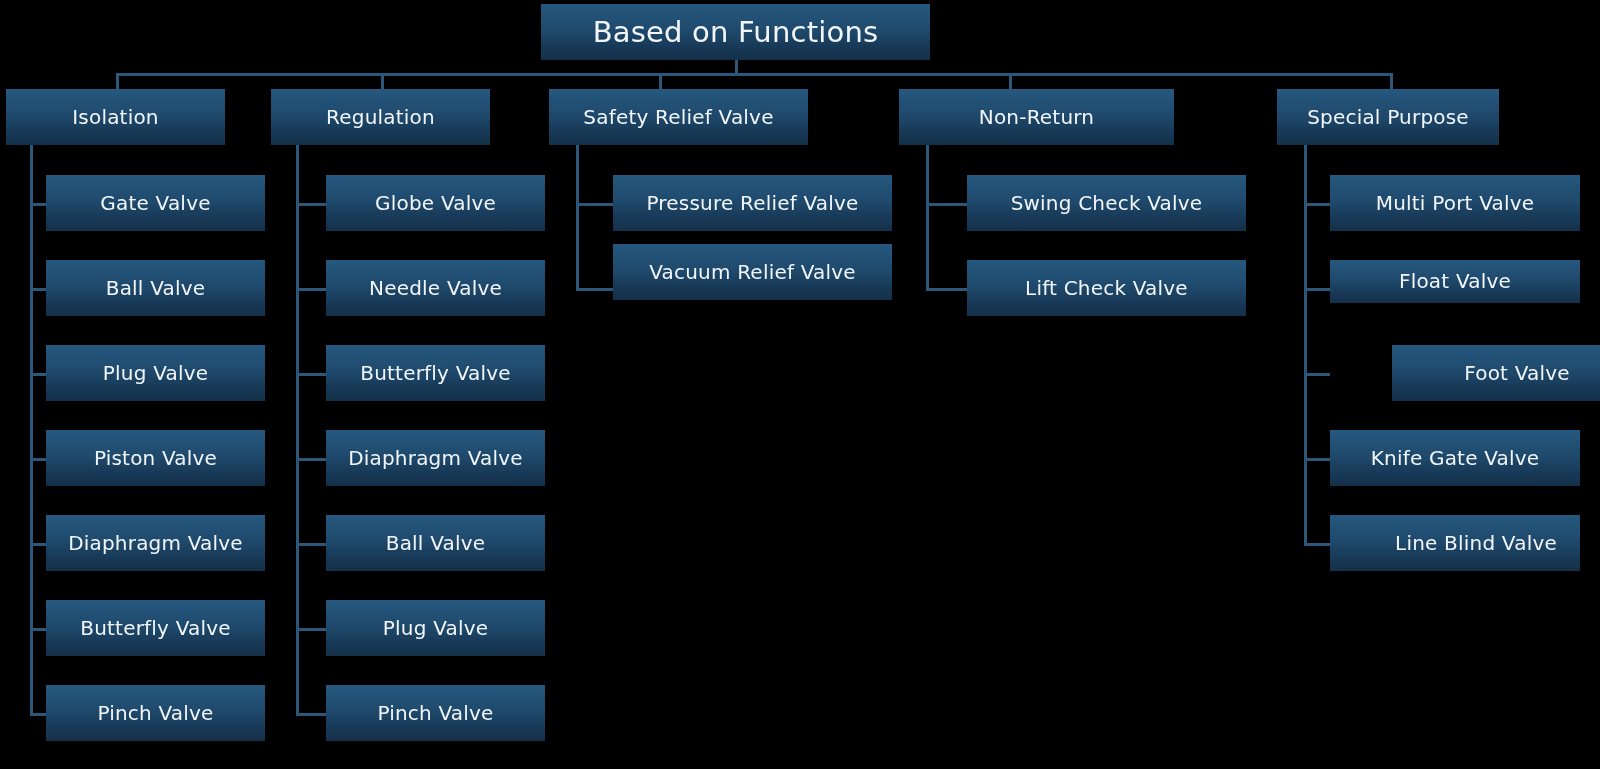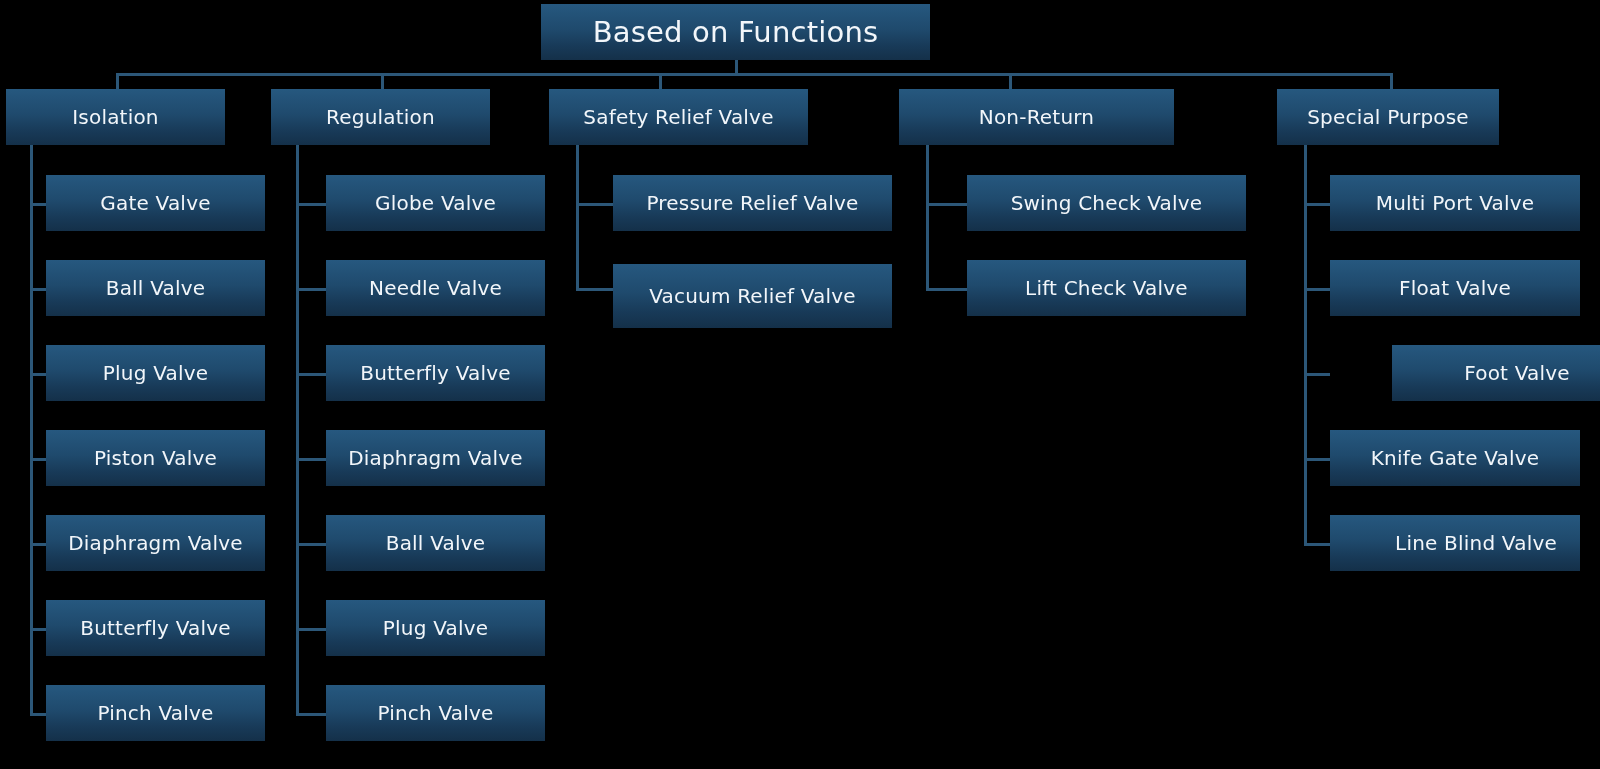--- a/index.html
+++ b/index.html
@@ -126,21 +126,21 @@
     <div class="conn v" style="background: rgb(44, 87, 120); left: 659px; top: 73px; width: 3px; height: 16px;"></div>
     <div class="node level2" style="left: 549px; top: 89px; width: 259px; height: 56px;">
       <span>Safety Relief Valve</span>
     </div>
     <div class="conn v" style="background: rgb(44, 87, 120); left: 576px; top: 145px; width: 3px; height: 146px;"></div>
     <div class="conn h" style="background: rgb(44, 87, 120); left: 576px; top: 203px; width: 37px; height: 3px;"></div>
     <div class="node leaf" style="left: 613px; top: 175px; width: 279px; height: 56px;">
       <span>Pressure Relief Valve</span>
     </div>
     <div class="conn h" style="background: rgb(44, 87, 120); left: 576px; top: 288px; width: 37px; height: 3px;"></div>
-    <div class="node leaf" style="left: 613px; top: 264px; width: 279px; height: 64px;">
+    <div class="node leaf" style="left: 613px; top: 244px; width: 279px; height: 56px;">
       <span>Vacuum Relief Valve</span>
     </div>
     <div class="conn v" style="background: rgb(44, 87, 120); left: 1009px; top: 73px; width: 3px; height: 16px;"></div>
     <div class="node level2" style="left: 899px; top: 89px; width: 275px; height: 56px;">
       <span>Non-Return</span>
     </div>
     <div class="conn v" style="background: rgb(44, 87, 120); left: 926px; top: 145px; width: 3px; height: 146px;"></div>
     <div class="conn h" style="background: rgb(44, 87, 120); left: 926px; top: 203px; width: 41px; height: 3px;"></div>
     <div class="node leaf" style="left: 967px; top: 175px; width: 279px; height: 56px;">
       <span>Swing Check Valve</span>
@@ -152,21 +152,21 @@
     <div class="conn v" style="background: rgb(44, 87, 120); left: 1390px; top: 73px; width: 3px; height: 16px;"></div>
     <div class="node level2" style="left: 1277px; top: 89px; width: 222px; height: 56px;">
       <span>Special Purpose</span>
     </div>
     <div class="conn v" style="background: rgb(44, 87, 120); left: 1304px; top: 145px; width: 3px; height: 401px;"></div>
     <div class="conn h" style="background: rgb(44, 87, 120); left: 1304px; top: 203px; width: 26px; height: 3px;"></div>
     <div class="node leaf" style="left: 1330px; top: 175px; width: 250px; height: 56px;">
       <span>Multi Port Valve</span>
     </div>
     <div class="conn h" style="background: rgb(44, 87, 120); left: 1304px; top: 288px; width: 26px; height: 3px;"></div>
-    <div class="node leaf" style="left: 1330px; top: 260px; width: 250px; height: 56px;">
+    <div class="node leaf" style="left: 1330px; top: 260px; width: 250px; height: 43px;">
       <span>Float Valve</span>
     </div>
     <div class="conn h" style="background: rgb(44, 87, 120); left: 1304px; top: 373px; width: 26px; height: 3px;"></div>
     <div class="node leaf" style="left: 1392px; top: 345px; width: 250px; height: 56px;">
       <span>Foot Valve</span>
     </div>
     <div class="conn h" style="background: rgb(44, 87, 120); left: 1304px; top: 458px; width: 26px; height: 3px;"></div>
     <div class="node leaf" style="left: 1330px; top: 430px; width: 250px; height: 56px;">
       <span>Knife Gate Valve</span>
     </div>

